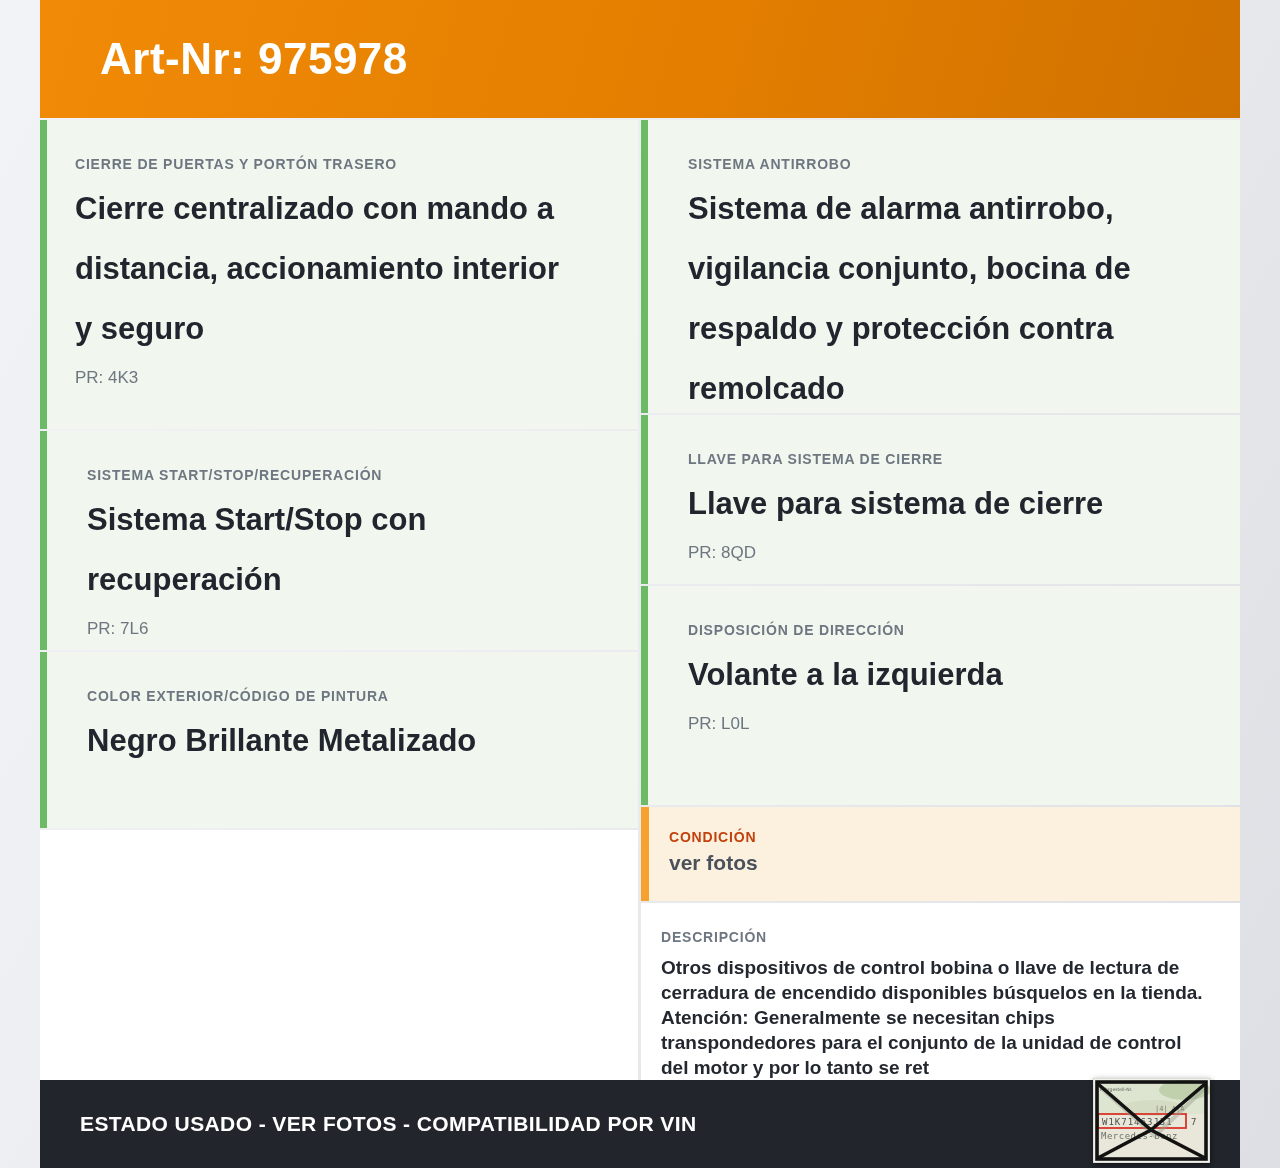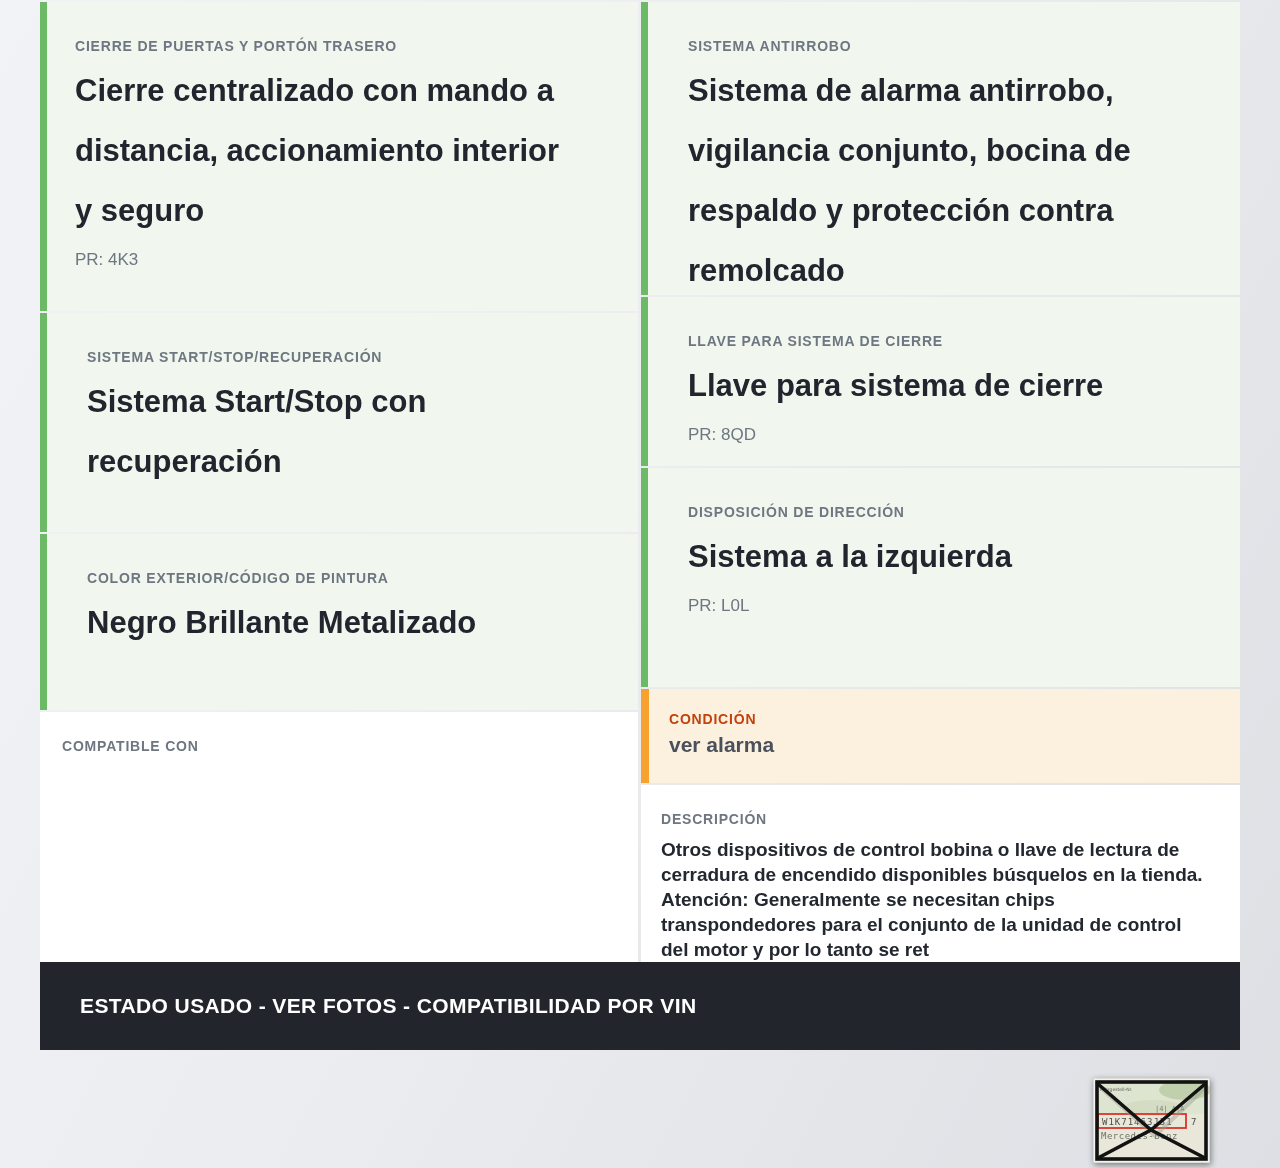--- a/index.html
+++ b/index.html
@@ -142,61 +142,64 @@
     filter: drop-shadow(1px 2px 3px rgba(0,0,0,0.45));
   }
   .stamp svg { display: block; }
 </style>
 </head>
 <body>
 
 <div class="page">
   <div class="content">
 
+    <header class="header">
+      <h1>Art-Nr: 975978</h1>
+    </header>
 
     <main class="main">
 
       <div class="col left">
         <section class="card c-l1">
           <div class="label">CIERRE DE PUERTAS Y PORTÓN TRASERO</div>
           <h2 class="title">Cierre centralizado con mando a distancia, accionamiento interior y seguro</h2>
           <div class="pr">PR: 4K3</div>
         </section>
         <section class="card c-l2">
           <div class="label">SISTEMA START/STOP/RECUPERACIÓN</div>
           <h2 class="title">Sistema Start/Stop con recuperación</h2>
+          <div class="pr">PR: 7L6</div>
         </section>
         <section class="card c-l3">
           <div class="label">COLOR EXTERIOR/CÓDIGO DE PINTURA</div>
           <h2 class="title">Negro Brillante Metalizado</h2>
         </section>
         <section class="white-section compat">
-          <div class="label">COMPATIBLE CON</div>
         </section>
       </div>
 
       <div class="col right">
         <section class="card c-r1">
           <div class="label">SISTEMA ANTIRROBO</div>
           <h2 class="title">Sistema de alarma antirrobo, vigilancia conjunto, bocina de respaldo y protección contra remolcado</h2>
           <div class="pr">PR: 7AL</div>
         </section>
         <section class="card c-r2">
           <div class="label">LLAVE PARA SISTEMA DE CIERRE</div>
           <h2 class="title">Llave para sistema de cierre</h2>
           <div class="pr">PR: 8QD</div>
         </section>
         <section class="card c-r3">
           <div class="label">DISPOSICIÓN DE DIRECCIÓN</div>
-          <h2 class="title">Sistema a la izquierda</h2>
+          <h2 class="title">Volante a la izquierda</h2>
           <div class="pr">PR: L0L</div>
         </section>
         <section class="cond">
           <div class="label">CONDICIÓN</div>
-          <div class="cond-value">ver alarma</div>
+          <div class="cond-value">ver fotos</div>
         </section>
         <section class="white-section desc">
           <div class="label">DESCRIPCIÓN</div>
           <p class="body-text">Otros dispositivos de control bobina o llave de lectura de cerradura de encendido disponibles búsquelos en la tienda. Atención: Generalmente se necesitan chips transpondedores para el conjunto de la unidad de control del motor y por lo tanto se ret</p>
         </section>
       </div>
 
     </main>
 
     <footer class="footer">

